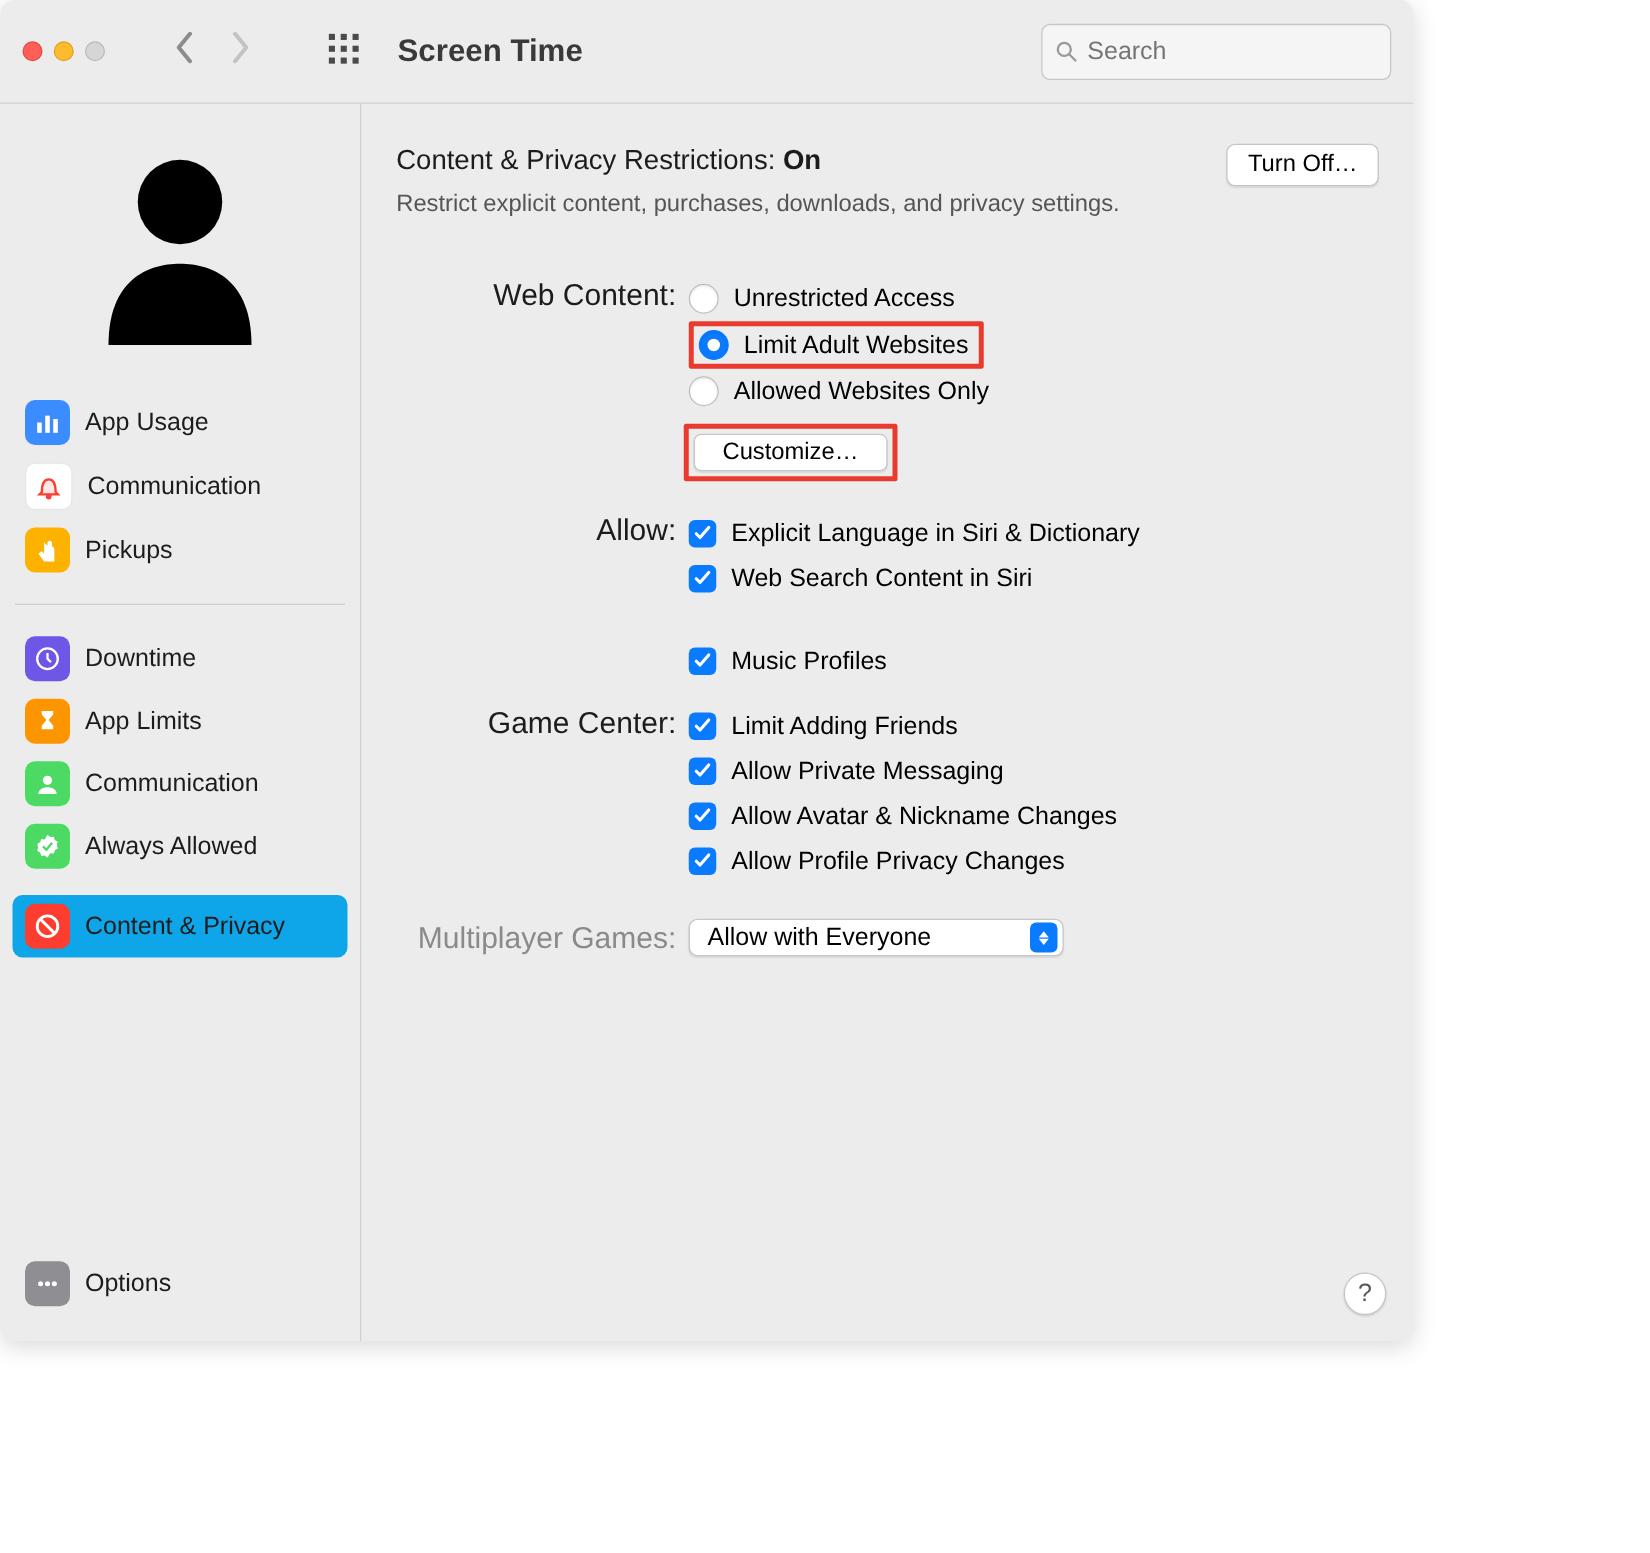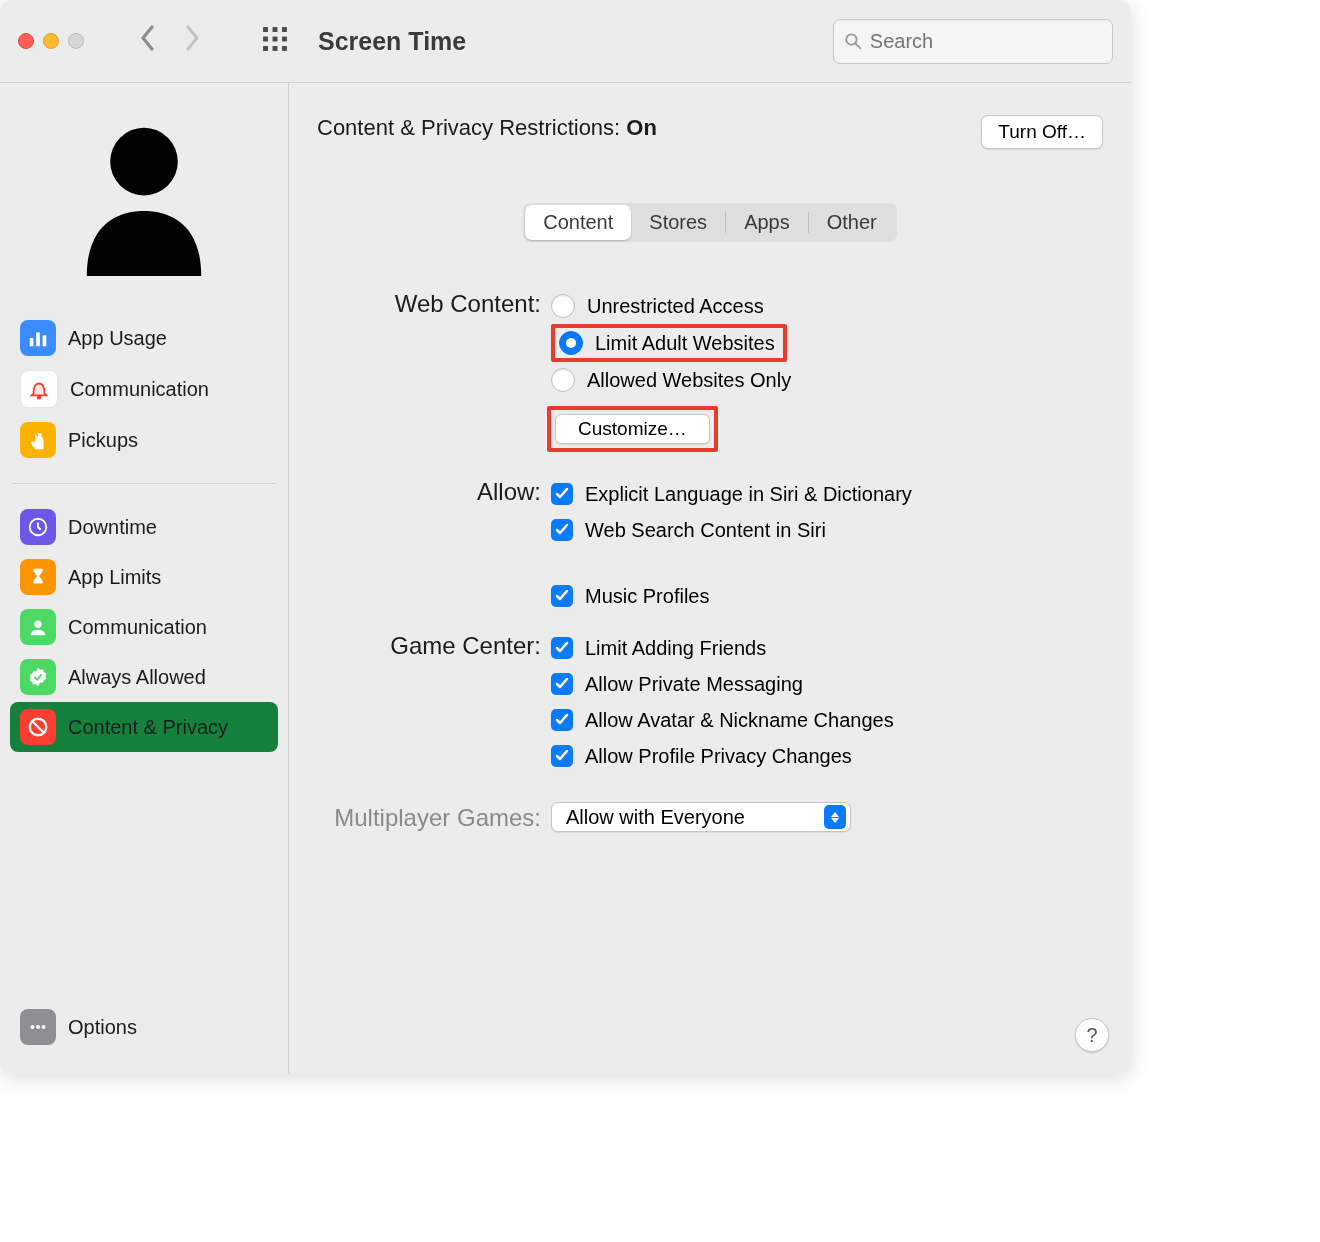--- a/index.html
+++ b/index.html
@@ -42,21 +42,21 @@
 
   .body{display:flex;height:calc(100% - 82px);}
 
   
   .sidebar{width:288px;border-right:1px solid var(--divider);display:flex;flex-direction:column;justify-content:center;}
   .avatar-block{height:230px;display:flex;align-items:center;justify-content:center;}
   .avatar-block svg{width:130px;height:160px;}
   .side-list{padding:0 10px;}
   .side-item{display:flex;align-items:center;gap:12px;padding:7px 10px;border-radius:8px;font-size:20px;color:var(--text);}
   .side-item .ico{width:36px;height:36px;border-radius:8px;display:flex;align-items:center;justify-content:center;flex-shrink:0;}
-  .side-item.selected{background:#15803d;}
+  .side-item.selected{background:#0ea5e9;margin-top:14px;}
   .side-sep{height:1px;background:var(--divider);margin:18px 12px;}
   .side-footer{margin-top:auto;padding:0 10px 22px;}
   .ico svg{width:22px;height:22px;}
 
   
   .main{flex:1;padding:32px 28px;position:relative;overflow:hidden;}
   .header-row{display:flex;justify-content:space-between;align-items:flex-start;}
   .h-title{font-size:22px;color:var(--text);}
   .h-title .bold{font-weight:700;}
   .h-sub{font-size:19px;color:#555;margin-top:12px;}
@@ -241,32 +241,25 @@
         </div>
       </div>
     </div>
 
     <div class="main">
       <div class="header-row">
         <div>
           <div class="h-title">
             <span>Content &amp; Privacy Restrictions: </span><span class="bold">On</span>
           </div>
+          <div class="h-sub">Restrict explicit content, purchases, downloads, and privacy settings.</div>
         </div>
         <button class="turn-off">Turn Off…</button>
       </div>
 
-      <div class="segmented">
-        <div class="seg active">Content</div>
-        <div class="seg">Stores</div>
-        <div class="seg-div"></div>
-        <div class="seg">Apps</div>
-        <div class="seg-div"></div>
-        <div class="seg">Other</div>
-      </div>
 
       <div class="form">
 
         <div class="frow">
           <div class="flabel">Web Content:</div>
           <div class="fcontrol">
             <div class="radio-row">
               <div class="radio"></div>
               <span>Unrestricted Access</span>
             </div>

